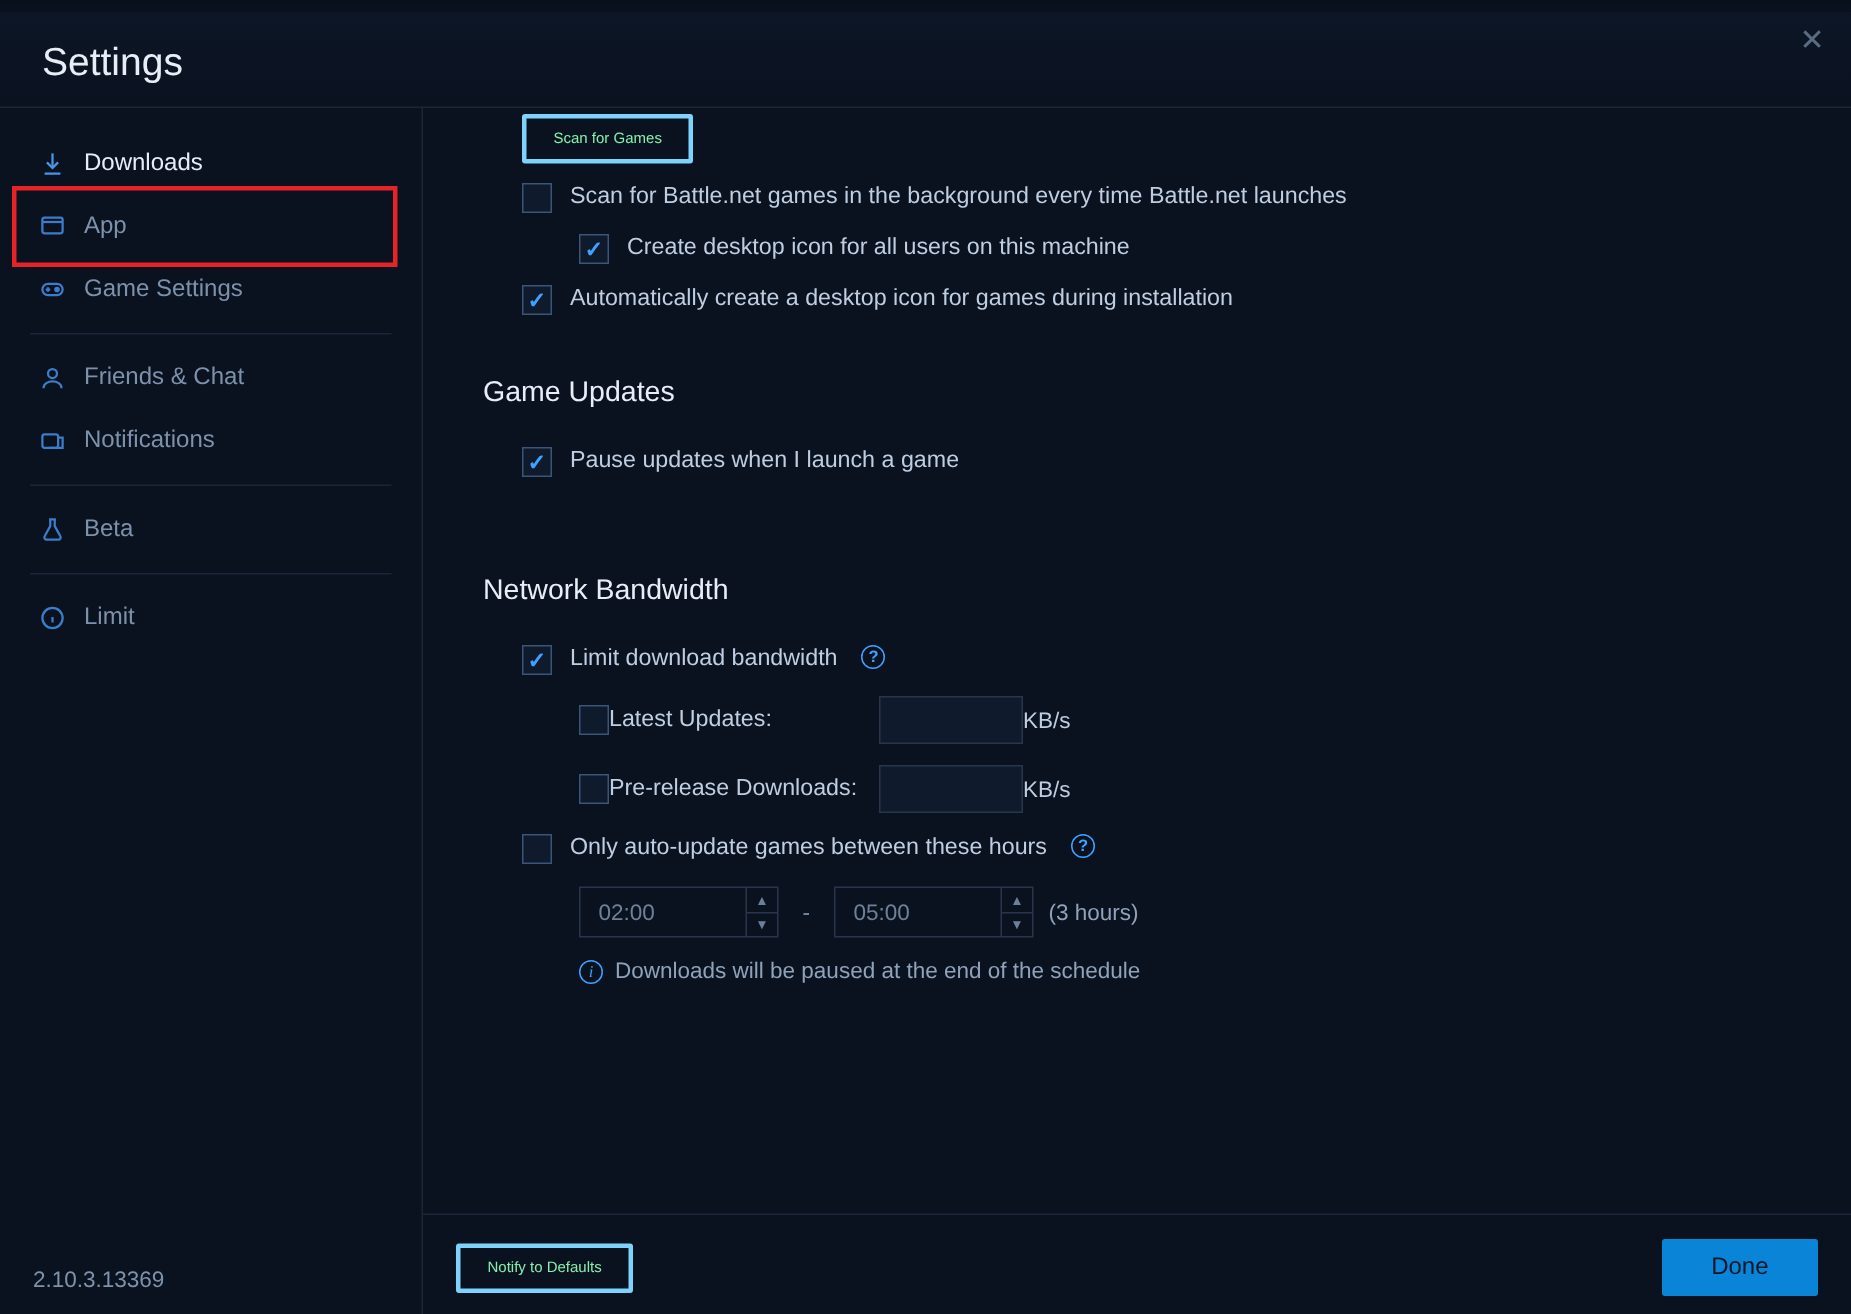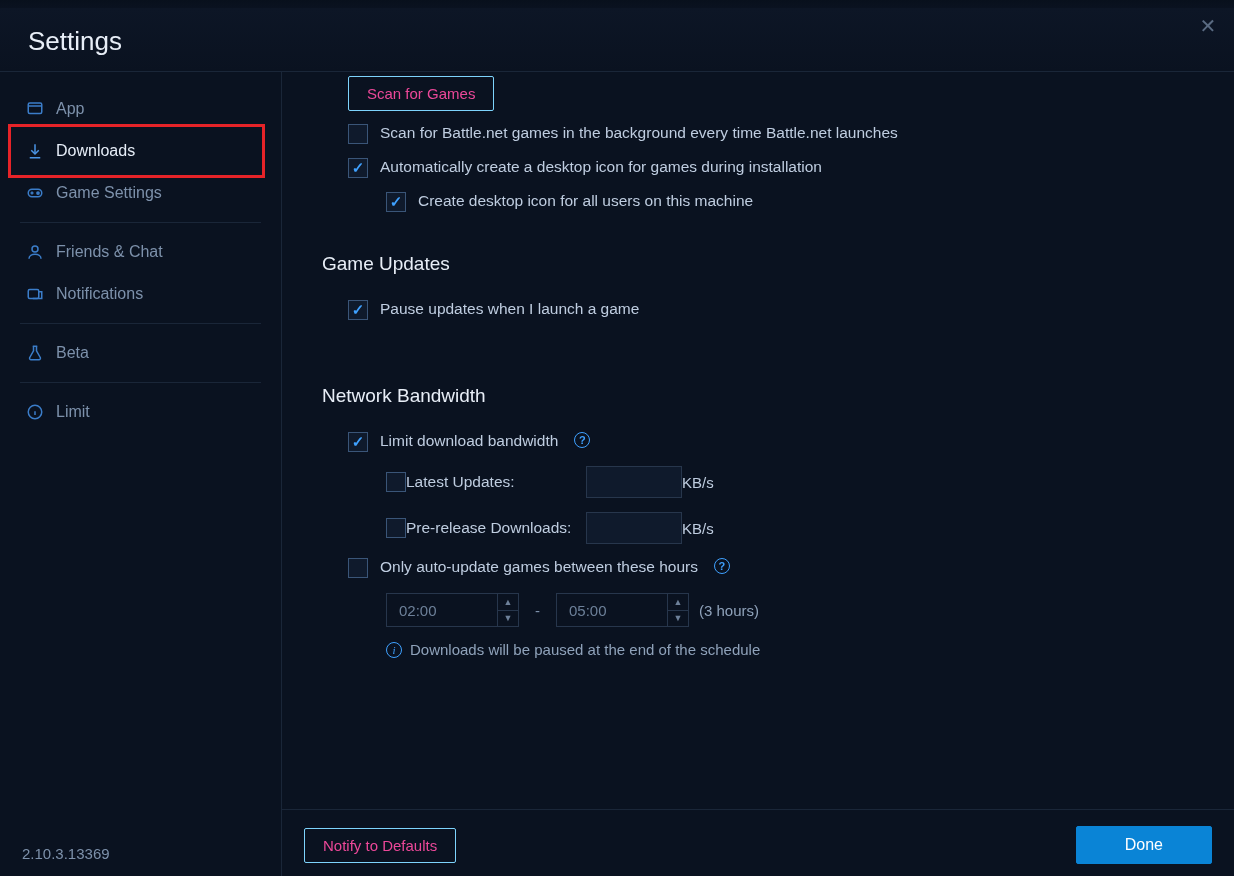--- a/index.html
+++ b/index.html
@@ -99,34 +99,34 @@
     flex:1;
     overflow-y:auto;
     padding: 0 40px 30px 40px;
     position:relative;
   }
   .content::-webkit-scrollbar{width:8px;}
   .content::-webkit-scrollbar-thumb{background:#2a3a52;border-radius:4px;}
   .content::-webkit-scrollbar-track{background:transparent;}
 
   .btn-outline {
-    border:1px solid #7dd3fc;
+    border:3px solid #7dd3fc;
     background:transparent;
-    color:#ec4899;
-    font-size:15px;
+    color:#86efac;
+    font-size:10px;
     padding: 8px 18px;
     cursor:pointer;
     border-radius:2px;
   }
   .btn-primary{
     background:#0a84d6;
     border:1px solid #0a84d6;
-    color:#ffffff;
+    color:#0f172a;
     font-size:16px;
-    padding: 9px 48px;
+    padding: 9px 32px;
     cursor:pointer;
     border-radius:2px;
   }
   .section-title{
     font-size:19px;
     color:#e8eef7;
     margin: 34px 0 18px 0;
     font-weight:400;
   }
   .check-row{
@@ -225,44 +225,44 @@
   <h1>Settings</h1>
   <div class="close-btn">
     <span>✕</span>
   </div>
 </div>
 
 <div class="body">
 
   <div class="sidebar">
 
-    <div class="side-item">
-      <span class="icon">
-        <svg width="18" height="18" viewBox="0 0 24 24" fill="none" stroke="currentColor" stroke-width="2">
-            <rect x="3" y="4" width="18" height="14" rx="2"></rect>
-            <path d="M3 8h18"></path>
-          </svg>
-      </span>
-      <span>App</span>
-    </div>
-
     <div class="side-item active" id="dl-item">
       <span class="icon">
         <svg width="18" height="18" viewBox="0 0 24 24" fill="none" stroke="currentColor" stroke-width="2">
             <path d="M12 3v12"></path>
             <path d="M7 11l5 5 5-5"></path>
             <path d="M5 21h14"></path>
           </svg>
       </span>
       <span>Downloads</span>
     </div>
 
     <div class="side-item">
       <span class="icon">
         <svg width="18" height="18" viewBox="0 0 24 24" fill="none" stroke="currentColor" stroke-width="2">
+            <rect x="3" y="4" width="18" height="14" rx="2"></rect>
+            <path d="M3 8h18"></path>
+          </svg>
+      </span>
+      <span>App</span>
+    </div>
+
+    <div class="side-item">
+      <span class="icon">
+        <svg width="18" height="18" viewBox="0 0 24 24" fill="none" stroke="currentColor" stroke-width="2">
             <rect x="3" y="7" width="18" height="10" rx="5"></rect>
             <circle cx="16" cy="12" r="1.5" fill="currentColor"></circle>
             <path d="M8 10v4M6 12h4"></path>
           </svg>
       </span>
       <span>Game Settings</span>
     </div>
 
     <div class="divider"></div>
 
@@ -321,28 +321,28 @@
       <div style="height:4px"></div>
       <button class="btn-outline" style="margin-left:26px">Scan for Games</button>
 
       <div style="height:6px"></div>
 
       <div class="check-row">
         <div class="checkbox"></div>
         <span>Scan for Battle.net games in the background every time Battle.net launches</span>
       </div>
 
+      <div class="check-row indent1">
+        <div class="checkbox checked"></div>
+        <span>Create desktop icon for all users on this machine</span>
+      </div>
+
       <div class="check-row">
         <div class="checkbox checked"></div>
         <span>Automatically create a desktop icon for games during installation</span>
-      </div>
-
-      <div class="check-row indent1">
-        <div class="checkbox checked"></div>
-        <span>Create desktop icon for all users on this machine</span>
       </div>
 
       <div class="section-title">Game Updates</div>
 
       <div class="check-row">
         <div class="checkbox checked"></div>
         <span>Pause updates when I launch a game</span>
       </div>
 
 

